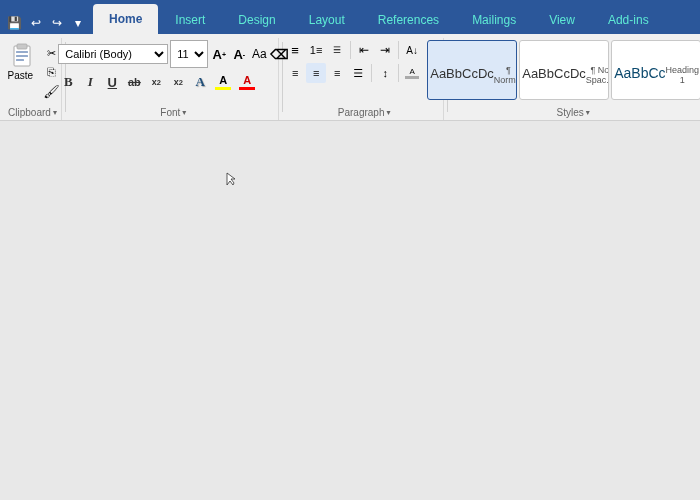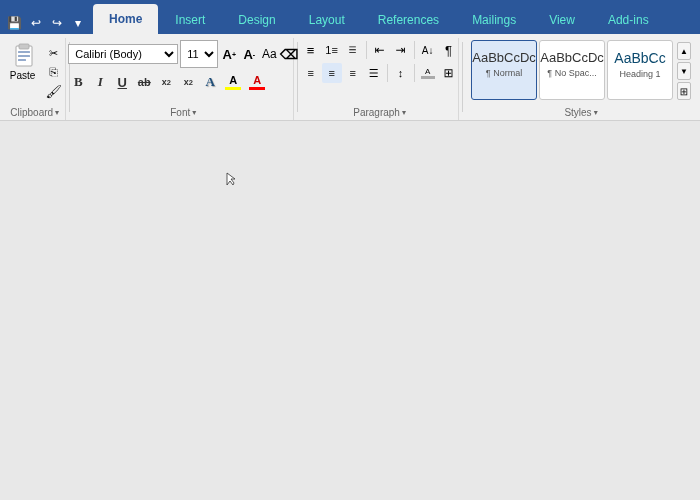--- a/index.html
+++ b/index.html
@@ -169,23 +169,23 @@
       display: flex;
       align-items: center;
       gap: 1px;
       margin-bottom: 2px;
     }
 
     
     .styles-group { min-width: 220px; }
     .style-card {
       display: flex;
-      flex-direction: column;
-      align-items: center;
-      width: 66px;
+      flex-direction: row;
+      align-items: center;
+      width: 90px;
       height: 60px;
       border: 1px solid #c8c8c8;
       border-radius: 3px;
       padding: 9px 2px 2px 2px;
       background: white;
       cursor: pointer;
       overflow: hidden;
     }
     .style-card.active { background: #dce8f8; border-color: #2b579a; }
     .style-preview {

